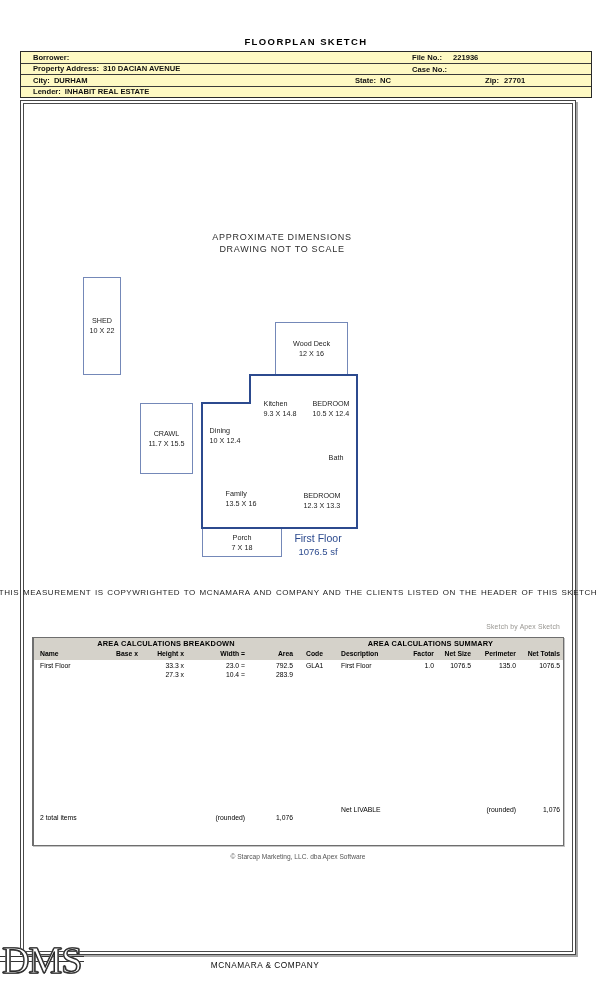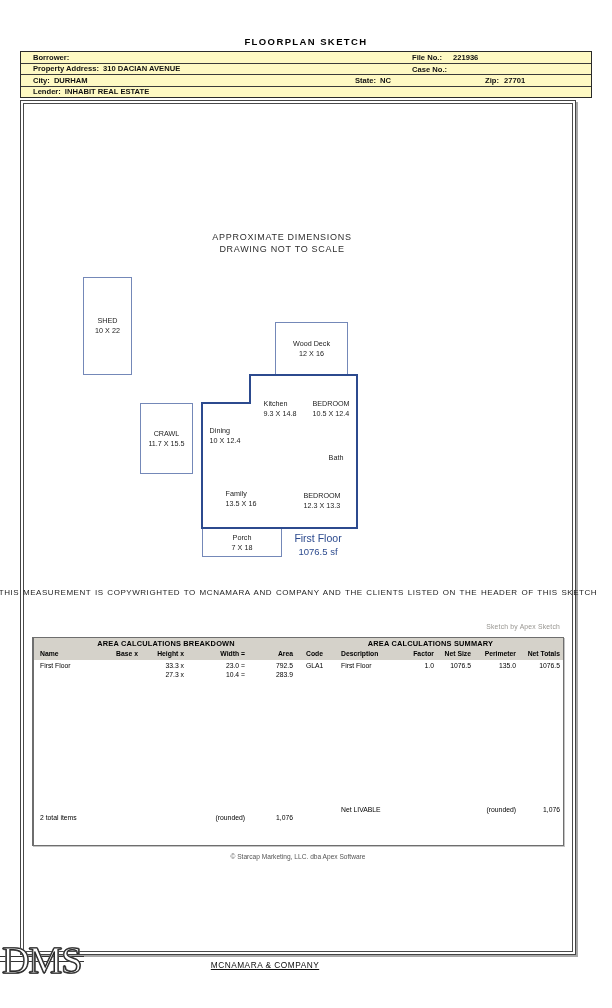--- a/index.html
+++ b/index.html
@@ -26,21 +26,21 @@
   #canvas { position:absolute; left:20px; top:100px; width:556px; height:855px;
             border:1px solid #444; background:#fff;
             box-shadow:2px 2px 0 #a8a8a8, inset 0 0 0 2px #fff, inset 0 0 0 3px #4a4a4a; }
 
   #note { position:absolute; left:261px; top:130px; transform:translateX(-50%);
           text-align:center; font-size:9px; letter-spacing:0.7px; line-height:12px; color:#2e2e2e; white-space:nowrap; }
 
   .auxrect { position:absolute; border:1px solid var(--aux); display:flex; flex-direction:column;
              justify-content:center; align-items:center; font-size:7.2px; line-height:10px;
              color:#222; text-align:center; background:#fff; }
-  #shed  { left:62px;  top:176px; width:49px; height:98px; }
+  #shed  { left:62px;  top:176px; width:38px; height:98px; }
   #crawl { left:71px;  top:302px; width:53px; height:71px;margin-left:48px; }
   #deck  { left:254px; top:221px; width:73px; height:54px; }
   #porch { left:181px; top:427px; width:80px; height:29px; font-size:7.2px; }
 
   #plan-svg { position:absolute; left:0; top:0; width:554px; height:853px; pointer-events:none; }
   #plan-svg polygon { fill:#fff; stroke:var(--ff); stroke-width:2px; }
 
   .roomlbl { position:absolute; transform:translateX(-50%); text-align:left;
              font-size:7.2px; line-height:10px; color:#1c1c1c; white-space:nowrap; }
   #lbl-kitchen  { left:259px; top:298px; }
@@ -82,21 +82,21 @@
                 font-size:6.6px; color:#555; white-space:nowrap; }
 
   
   #dms-lines { position:absolute; left:0; top:956px; width:84px; height:6px;
                border-top:1px solid #333; border-bottom:1px solid #333; }
   #dms { position:absolute; left:2px; top:941px; font-family:"Liberation Serif","DejaVu Serif",serif;
          font-size:38px; line-height:38px; letter-spacing:-1px; color:#fff;
          -webkit-text-stroke:1.2px #2b2b2b;
          text-shadow:1px 0 #6a6a6a, -1px 0 #6a6a6a, 0 1px #6a6a6a, 0 -1px #6a6a6a; }
   #mcfooter { position:absolute; left:0; top:960px; width:530px; text-align:center;
-              font-size:8.3px; letter-spacing:0.5px; color:#0d0d0d;text-decoration:underline; }
+              font-size:8.3px; letter-spacing:0.5px; color:#0d0d0d; }
 </style>
 </head>
 <body>
 
 <div id="page">
 
   <div id="title">FLOORPLAN SKETCH</div>
 
   <div id="headerbox">
     <div class="hrow">

